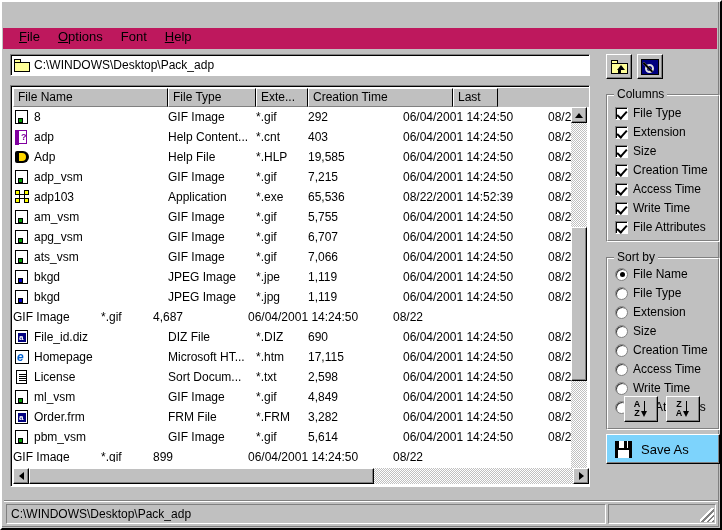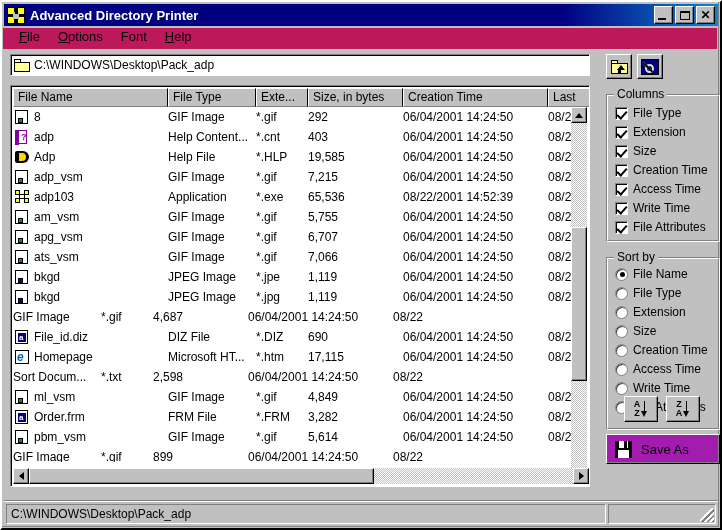--- a/index.html
+++ b/index.html
@@ -413,21 +413,21 @@
   .sortglyph .dnarrow { margin-left: 1px; position: relative; width: 7px; height: 17px; }
   .sortglyph .dnarrow .st { position:absolute; left:3px; top:0; width:1px; height:11px; background:#000; }
   .sortglyph .dnarrow .hd { position:absolute; left:0px; top:10px; width:0;height:0;
         border-left:3.5px solid transparent;border-right:3.5px solid transparent;border-top:6px solid #000;}
 
   
   .actbtn {
     position: absolute;
     left: 604px;
     width: 114px; height: 30px;
-    background: #a21caf;
+    background: #7dd3fc;
     border-top: 1.5px solid #ffffff;
     border-left: 1.5px solid #ffffff;
     border-right: 1.5px solid #000000;
     border-bottom: 1.5px solid #000000;
     box-shadow: inset -1px -1px 0 #808080;
     display: flex; align-items: center;
     padding-left: 8px;
     font-size: 13px; color: #000;
   }
   #btn-saveas { top: 432px; }
@@ -482,42 +482,20 @@
     border-top: 1px solid #808080;
     border-bottom: 1px solid #ffffff;
   }
   #sep-above-status { bottom: 26px; }
 </style>
 </head>
 <body>
 
 <div id="app">
 
-  <div class="titlebar">
-    <div class="title-icon">
-      <i class="ti1"></i>
-        <i class="ti2"></i>
-        <i class="ti3"></i>
-        <i class="ti4"></i>
-        <i class="ti5"></i>
-        <i class="ti6"></i>
-    </div>
-    <div class="title-text">Advanced Directory Printer</div>
-    <div class="title-buttons">
-      <div class="tbtn">
-          <span class="min-bar"></span>
-        </div>
-      <div class="tbtn">
-          <span class="max-box"></span>
-        </div>
-      <div class="tbtn">
-          <span class="x-glyph">✕</span>
-        </div>
-    </div>
-  </div>
 
   <div class="menubar">
     <div class="menu-item"><u>F</u><span>ile</span></div>
     <div class="menu-item"><u>O</u><span>ptions</span></div>
     <div class="menu-item"><span>Font</span></div>
     <div class="menu-item"><u>H</u><span>elp</span></div>
   </div>
 
   <div class="pathbar">
     <span class="folder-icon">
@@ -541,21 +519,20 @@
         <span class="pencil"></span>
     </span>
   </div>
 
   <div class="listwrap">
 
     <div class="header-row" id="header-row">
         <div class="hcell" style="width: 155px;">File Name</div>
         <div class="hcell" style="width: 88px;">File Type</div>
         <div class="hcell" style="width: 52px;">Exte...</div>
-        <div class="hcell" style="width: 95px;">Size, in bytes</div>
         <div class="hcell" style="width: 145px;">Creation Time</div>
         <div class="hcell" style="width: 45px;">Last</div>
       </div>
 
     <div class="rows-area" id="rows-area">
         <div class="frow">
           <div class="fcell c-name">
             <span class="ficon"><span class="ic-gif">
                 <span class="sq"></span>
               </span><span class="pole"></span><span class="flag"></span></span>
@@ -727,20 +704,31 @@
             </span>
             <span>Homepage</span>
           </div>
           <div class="fcell c-type">Microsoft HT...</div>
           <div class="fcell c-ext">*.htm</div>
           <div class="fcell c-size">17,115</div>
           <div class="fcell c-ctime">06/04/2001 14:24:50</div>
           <div class="fcell c-ltime">08/22</div>
         </div>
         <div class="frow">
+          <div class="fcell c-name">
+            <span class="ficon">
+              <span class="ic-txt">
+                <span class="l" style="top:3px"></span>
+                <span class="l" style="top:5px"></span>
+                <span class="l" style="top:7px"></span>
+                <span class="l" style="top:9px"></span>
+              </span>
+            </span>
+            <span>License</span>
+          </div>
           <div class="fcell c-type">Sort Docum...</div>
           <div class="fcell c-ext">*.txt</div>
           <div class="fcell c-size">2,598</div>
           <div class="fcell c-ctime">06/04/2001 14:24:50</div>
           <div class="fcell c-ltime">08/22</div>
         </div>
         <div class="frow">
           <div class="fcell c-name">
             <span class="ficon"><span class="ic-gif">
                 <span class="sq"></span>

